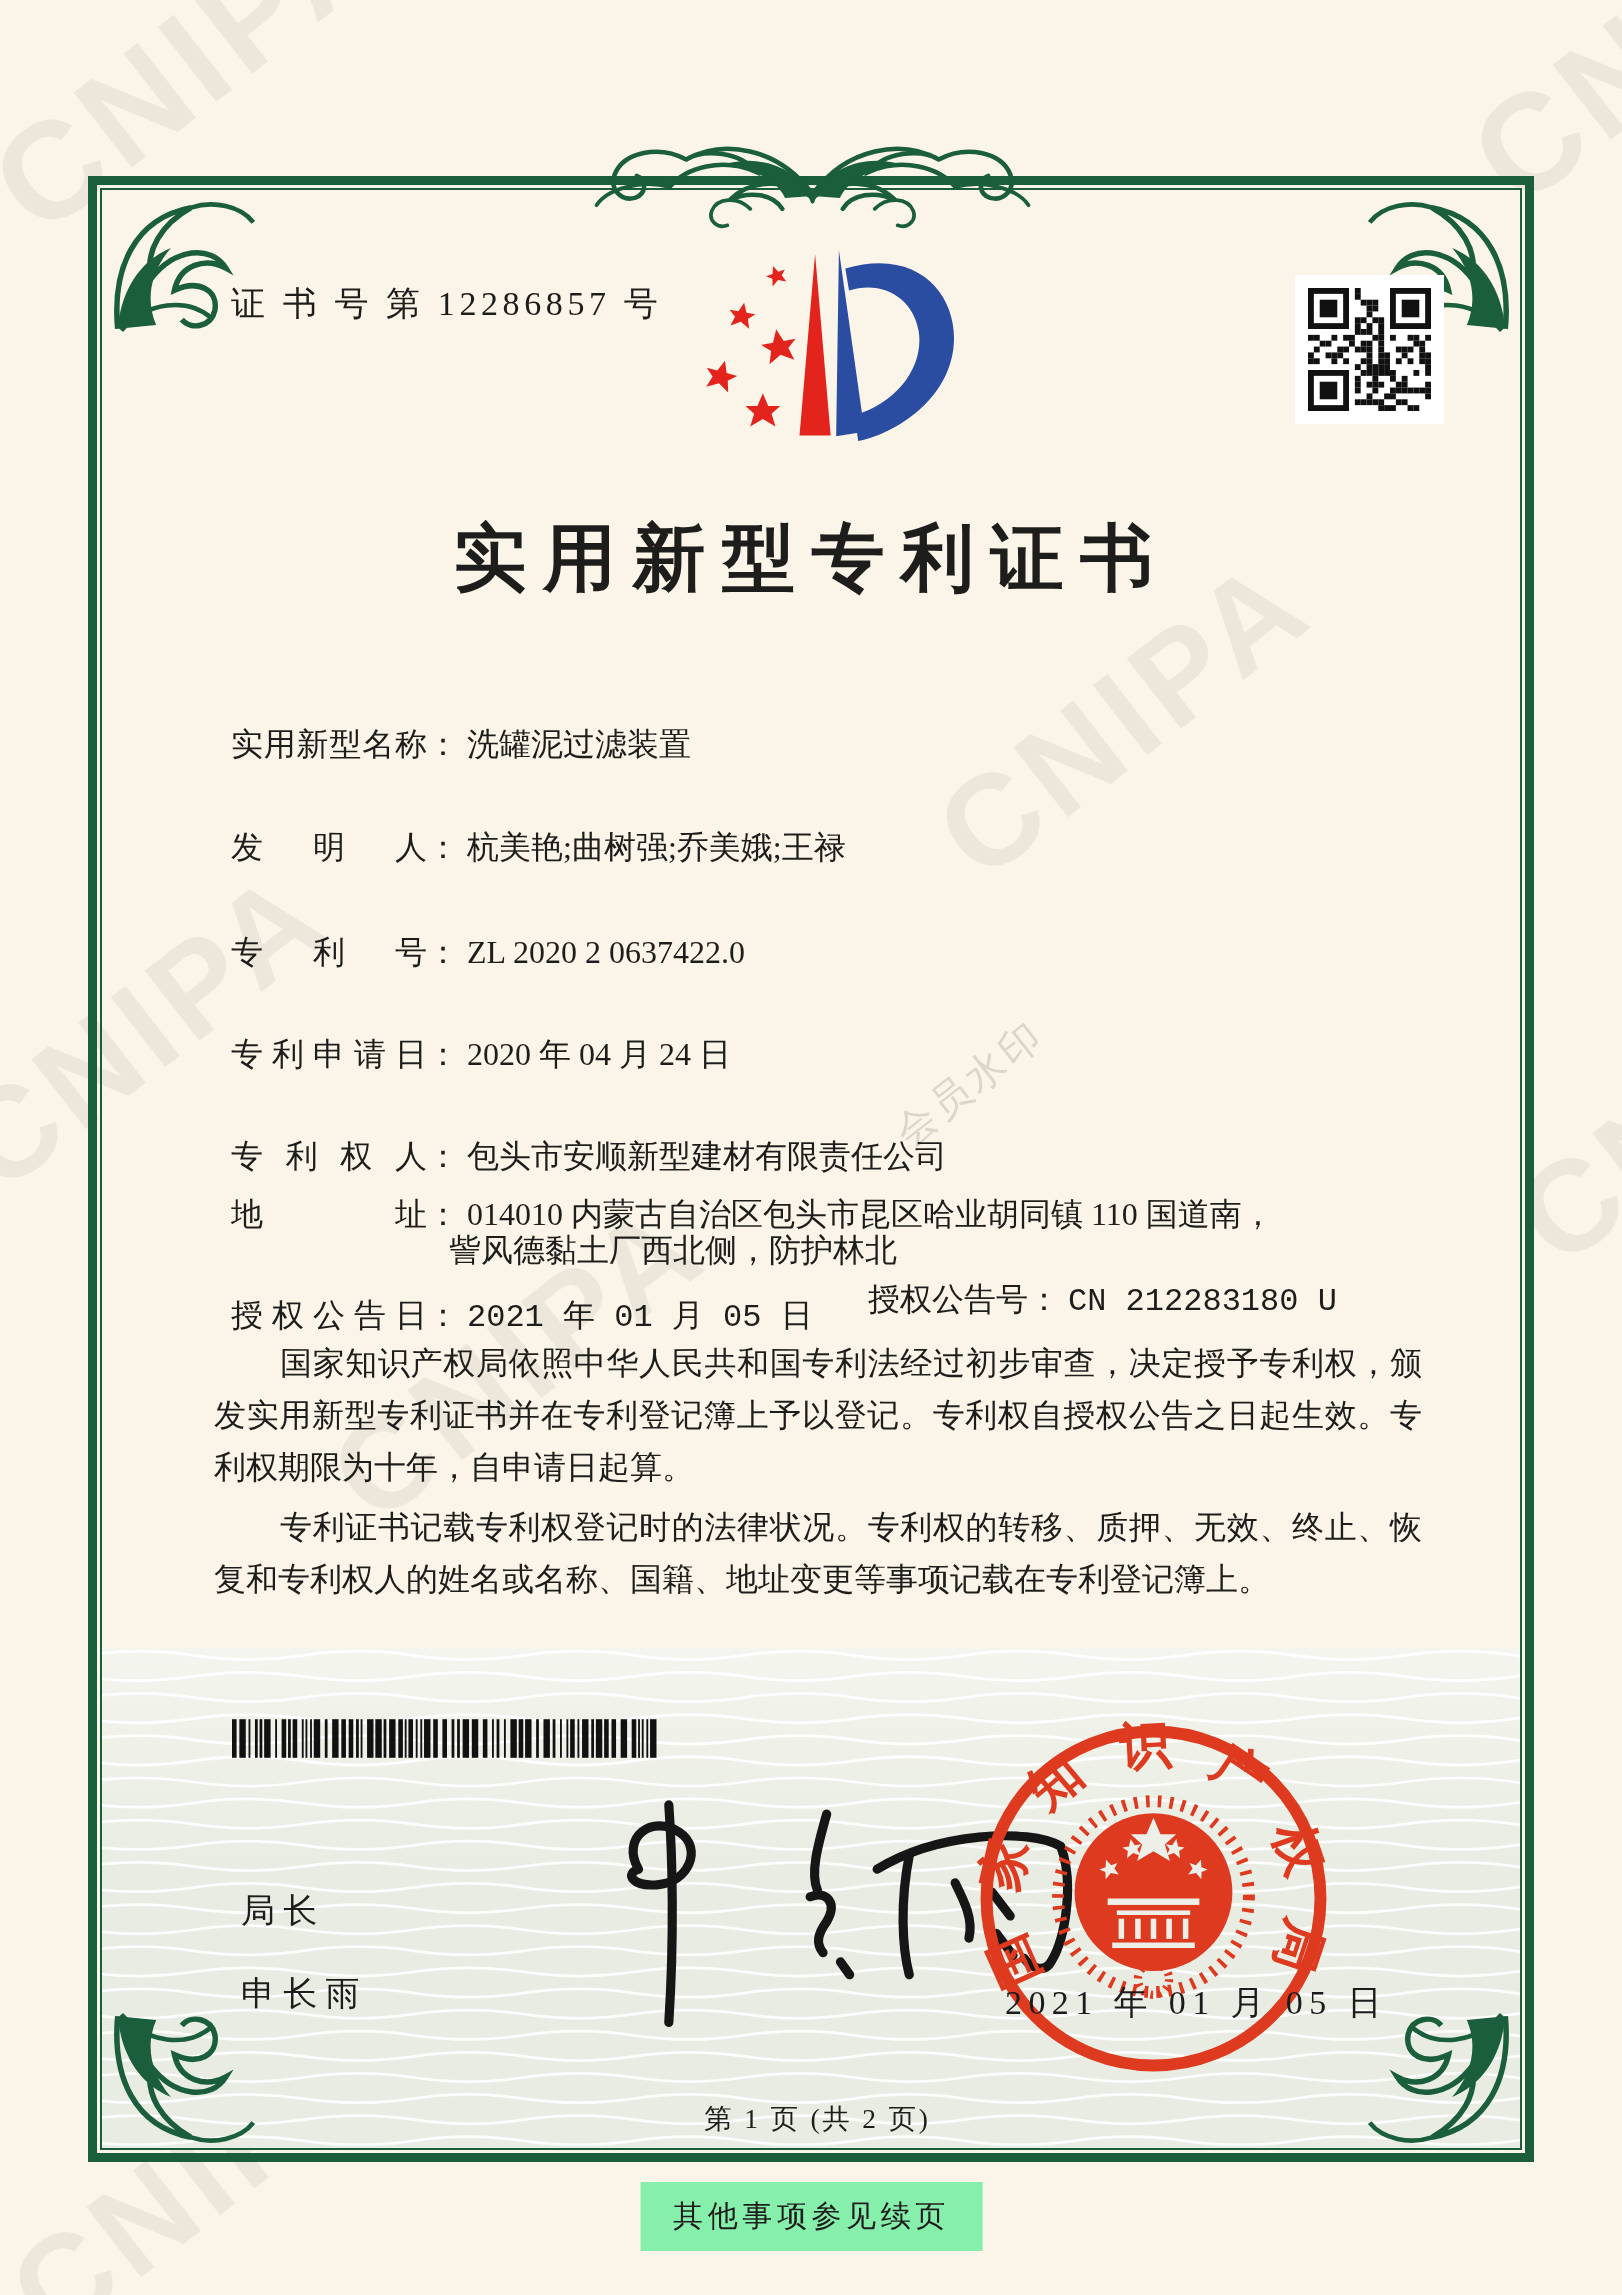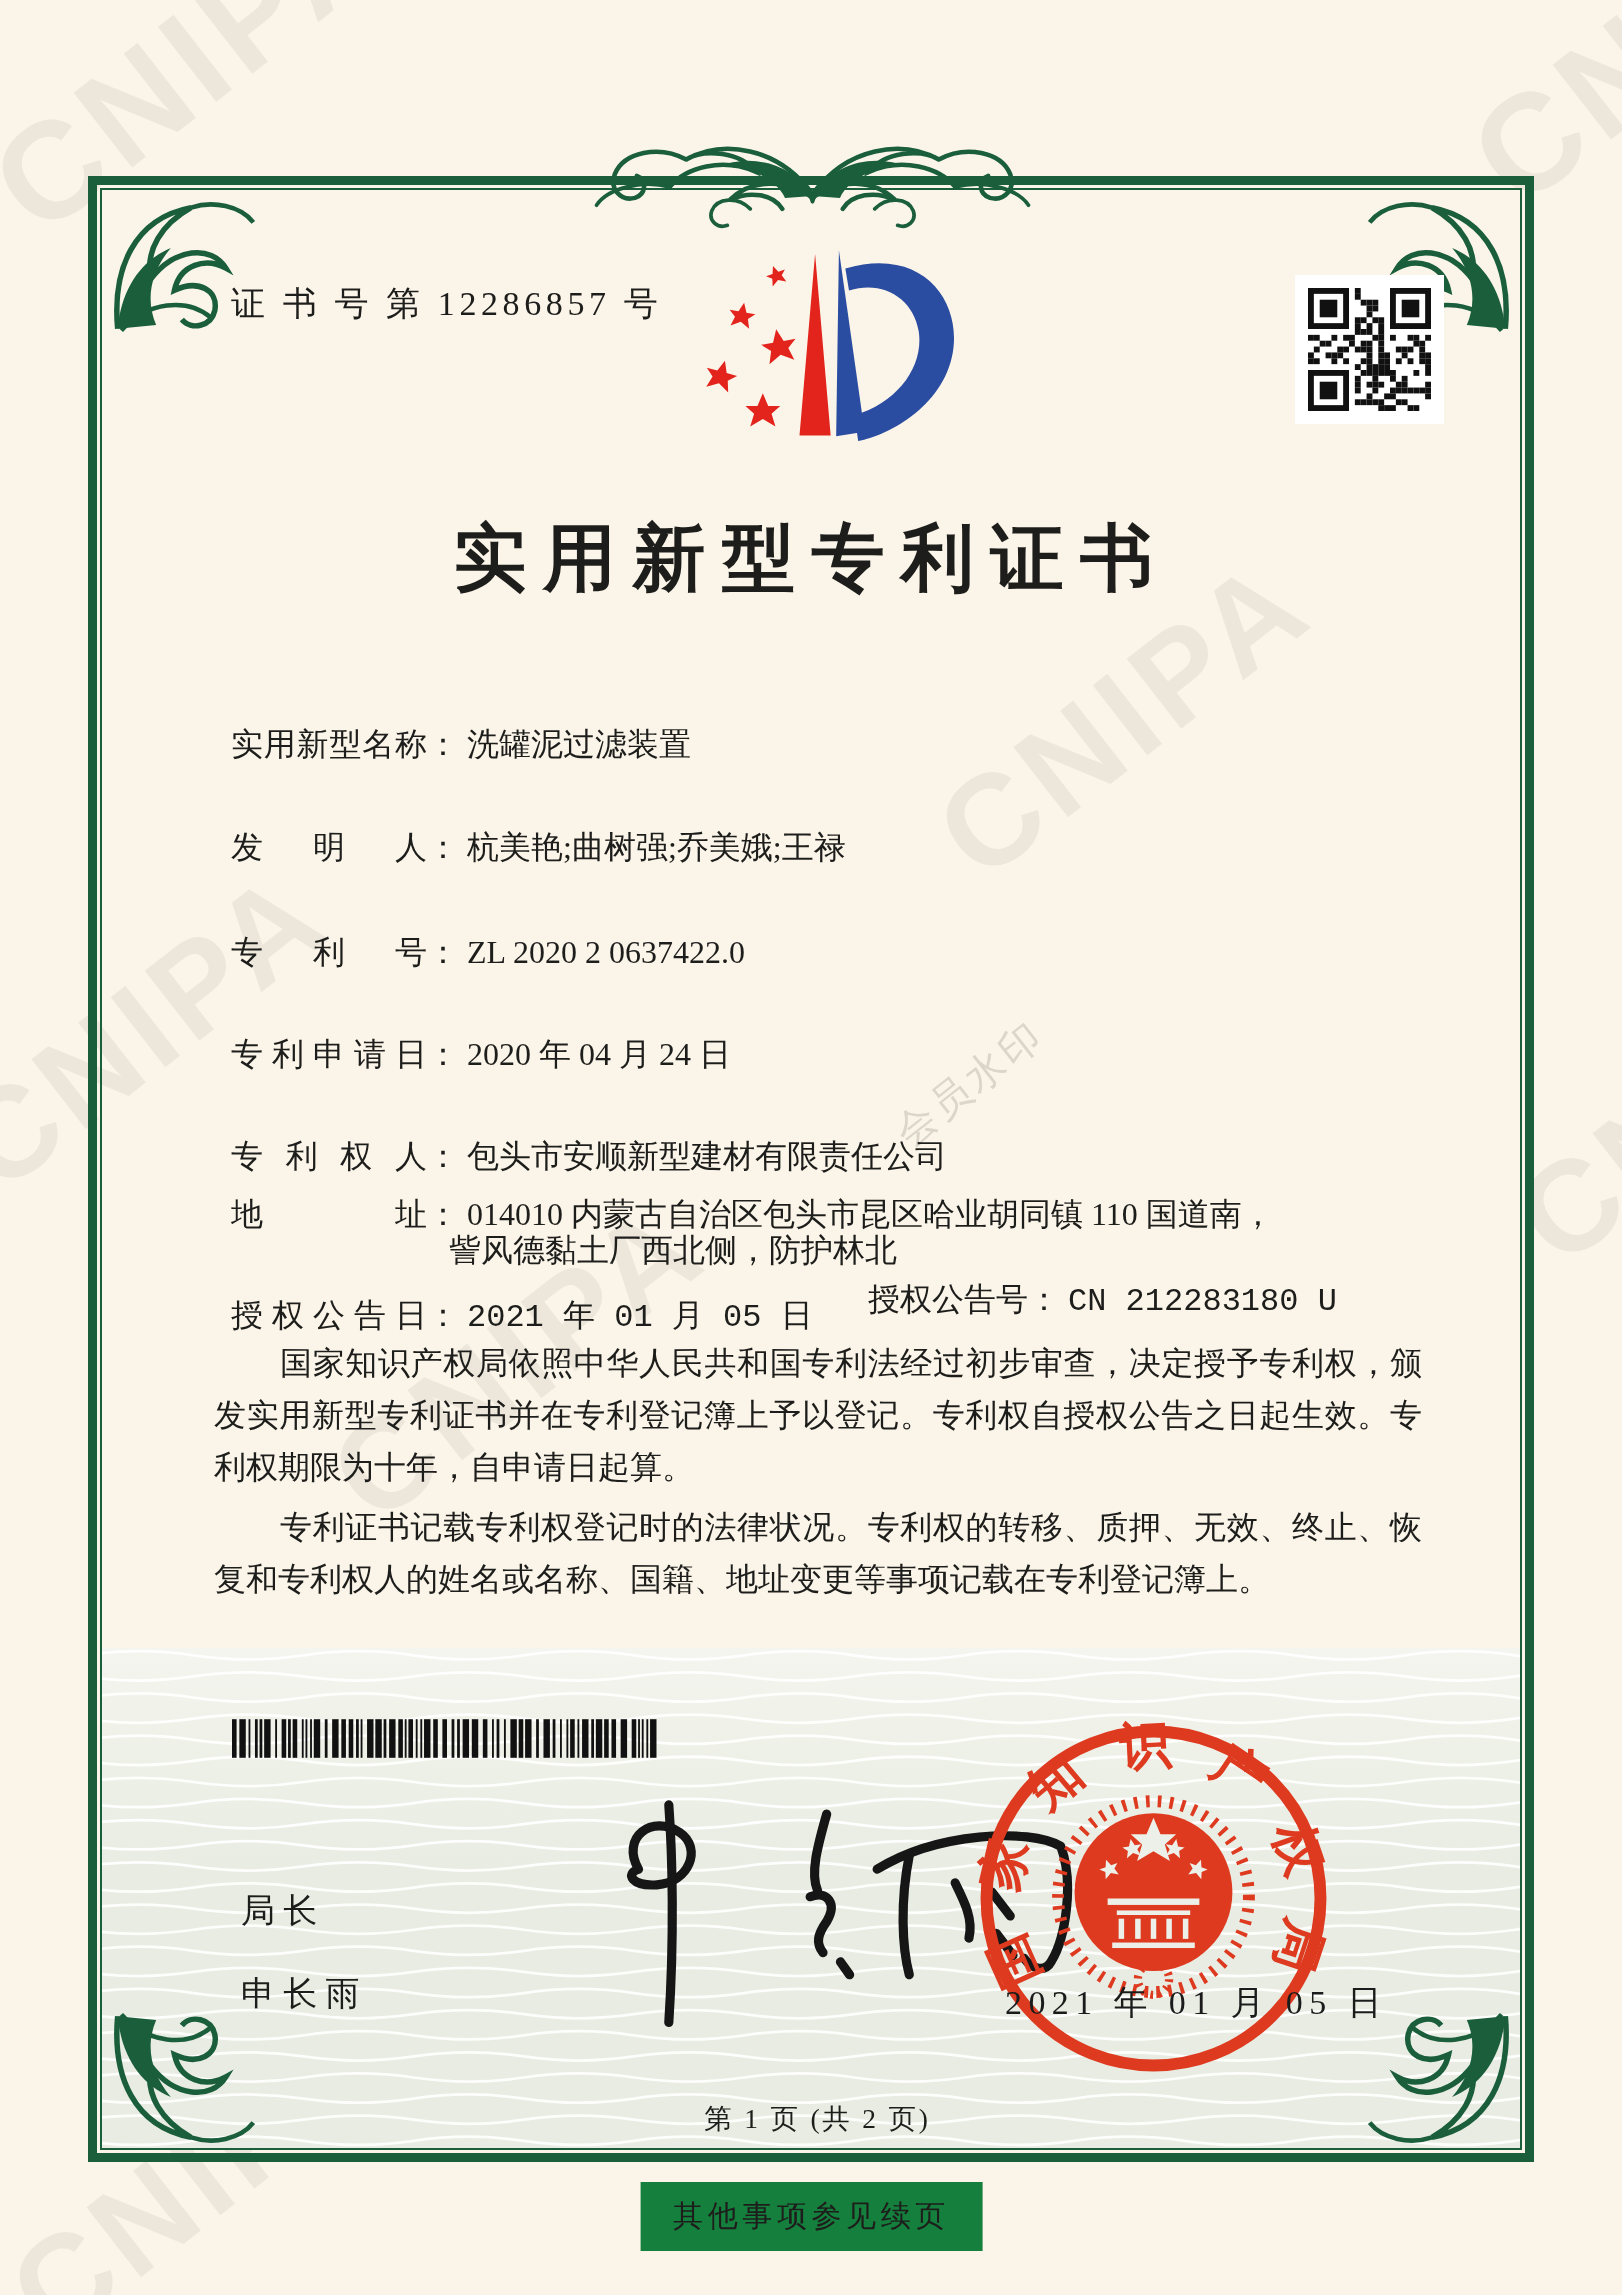--- a/index.html
+++ b/index.html
@@ -25,21 +25,21 @@
   .row{position:absolute;left:231px;font-size:32px;z-index:5;white-space:nowrap;}
   .lbl{display:inline-block;width:196px;text-align:justify;text-align-last:justify;margin-top:16px;}
   .val{margin-left:8px;}
   .pair2{position:absolute;left:637px;top:0;}
   .para{position:absolute;left:214px;width:1208px;font-size:32px;line-height:52px;
         text-indent:66px;text-align:justify;z-index:5;}
   .signer{position:absolute;left:241px;font-size:34px;font-family:Liberation Mono, monospace;
           font-weight:500;letter-spacing:8.3px;z-index:5;}
   .pageno{position:absolute;left:0;right:0;top:2101px;text-align:center;font-size:27.5px;
           letter-spacing:2.8px;z-index:5;margin-left:12px;}
-  .note{position:absolute;left:50%;top:2182px;transform:translateX(-50%);background:#15803d;
+  .note{position:absolute;left:50%;top:2182px;transform:translateX(-50%);background:#86efac;
         padding:13.8px 33px;font-size:30px;letter-spacing:4.6px;z-index:5;white-space:nowrap;}
   .qrbox{position:absolute;left:1295px;top:275px;width:149px;height:149px;background:#fff;z-index:5;
          display:flex;align-items:center;justify-content:center;}
   .logo{position:absolute;left:684px;top:241px;width:275px;height:255px;z-index:5;}
   .barcode{position:absolute;left:232px;top:1719px;z-index:5;}
   .sig{position:absolute;left:551px;top:1782px;z-index:5;}
   .seal{position:absolute;left:970px;top:1715px;z-index:6;}
   .seal-date{position:absolute;left:1005px;top:1980px;font-size:34px;letter-spacing:6.4px;
              color:#1b1b1b;z-index:7;white-space:nowrap;}
 </style>

